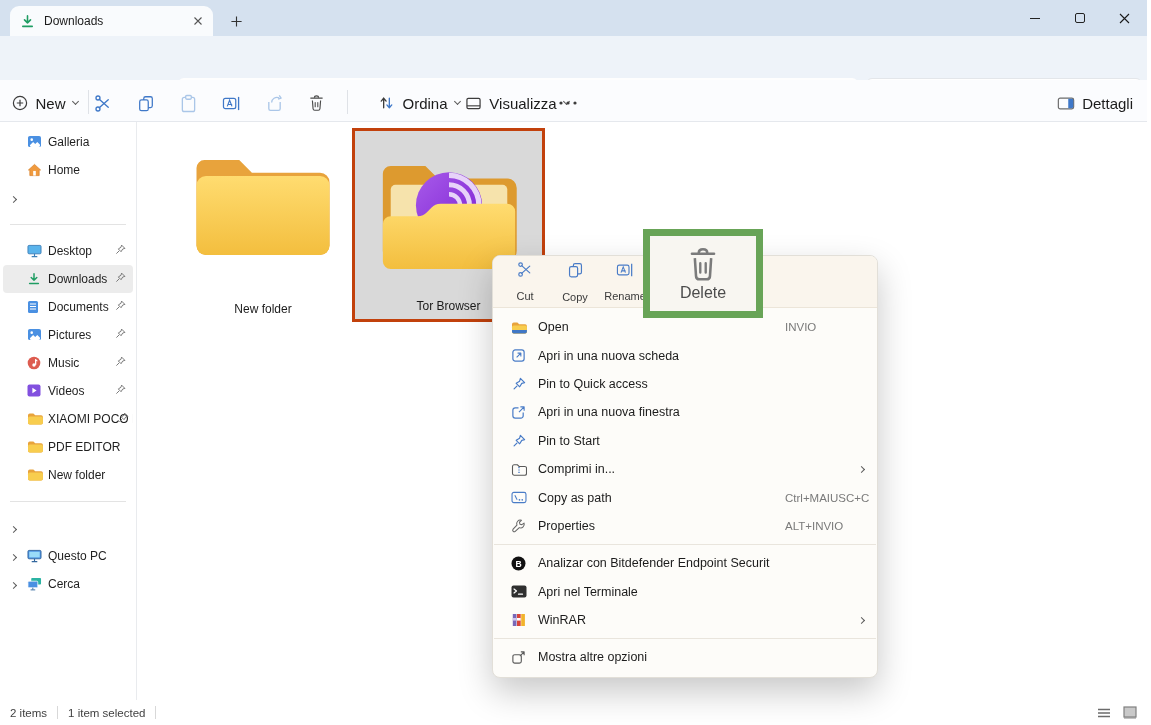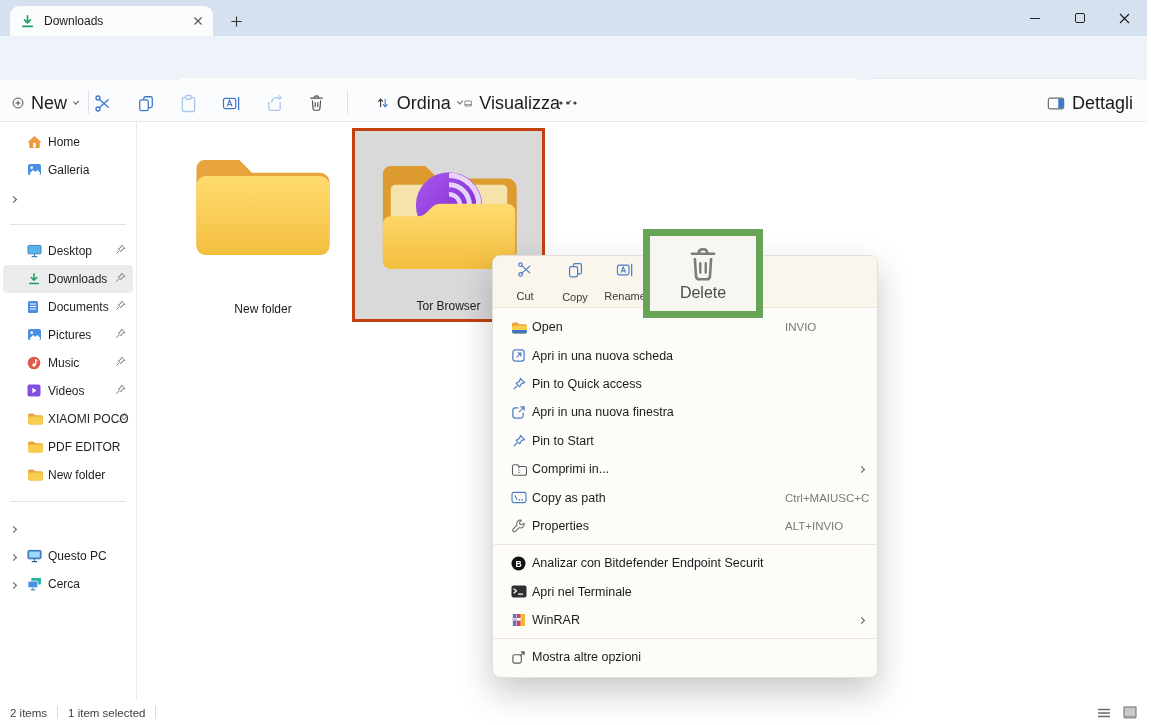--- a/index.html
+++ b/index.html
@@ -34,21 +34,21 @@
   .chev { width:5px; height:5px; border-right:1.4px solid #5a5a5a; border-bottom:1.4px solid #5a5a5a;
           display:inline-block; transform:rotate(-45deg); }
   .chev-down { transform:rotate(45deg); margin-top:-3px; }
 
   
   .toolbar { position:absolute; left:0; top:80px; right:0; height:42px; background:#fbfcfe;
              border-bottom:1px solid #e5e8ed; }
   .tb { position:absolute; top:88px; height:30px; display:flex; align-items:center; justify-content:center; }
   .tb-group { gap:7px; font-size:12.5px; color:#1c1c1c; }
   .tb-sep { position:absolute; top:90px; width:1px; height:24px; background:#dfe2e7; }
-  .tb-label { font-size:18px; color:#1c1c1c; }
+  .tb-label { font-size:15px; color:#1c1c1c; }
 
   
   .sidebar { position:absolute; left:0; top:122px; bottom:25px; width:137px; background:#fff;
              border-right:1px solid #e9ebee; padding-top:6px; }
   .side-item { position:relative; height:28px; margin:0 3px; display:flex; align-items:center;
                padding-left:45px; font-size:12px; color:#1f1f1f; border-radius:4px; white-space:nowrap; overflow:hidden; }
   .side-item.selected { background:#ececec; }
   .s-ico { position:absolute; left:24px; top:50%; transform:translateY(-50%); width:16px; height:14px; display:flex; }
   .s-chev { position:absolute; left:8px; top:50%; transform:translateY(-50%); }
   .s-pin { position:absolute; right:7px; top:50%; transform:translateY(-50%); }
@@ -64,21 +64,21 @@
 
   
   .ctx { position:absolute; left:492px; top:255px; width:386px; background:#fdfcf9;
          border:1px solid #e2dfd8; border-radius:8px; box-shadow:0 14px 34px rgba(0,0,0,.22);
          z-index:5; overflow:hidden; }
   .ctx-quick { height:52px; background:#faf5ed; border-bottom:1px solid #ece5d9;
                display:flex; align-items:center; padding-left:12px; gap:10px; }
   .qa { width:40px; display:flex; flex-direction:column; align-items:center; gap:12px; }
   .qa-label { font-size:11px; color:#3a3a3a; }
   .ctx-items { padding:5px 0; }
-  .mi { height:28.4px; display:flex; align-items:center; padding:0 13px 0 17px; gap:5px; font-size:12.5px; color:#1c1c1c; }
+  .mi { height:28.4px; display:flex; align-items:center; padding:0 13px 0 17px; gap:11px; font-size:12.5px; color:#1c1c1c; }
   .mi .micon { width:17px; display:flex; justify-content:center; align-items:center; }
   .mi .mlabel { flex:1; white-space:nowrap; overflow:hidden; }
   .mi .msc { width:79px; font-size:11.5px; color:#7a7a7a; white-space:nowrap; }
   .ctx-div { height:1px; background:#e9e5dd; margin:4px 1px; }
 
   
   .ann { position:absolute; left:643px; top:229px; width:120px; height:89px; border:7px solid #68a457;
          background:#f8f6f1; z-index:6; display:flex; flex-direction:column; align-items:center;
          justify-content:center; gap:1px; filter:blur(.3px); }
   .ann-label { font-size:16px; color:#4c4c4c; }
@@ -257,37 +257,37 @@
       <rect x="1.5" y="2" width="17" height="12" rx="2" fill="none" stroke="#6b6b6b" stroke-width="1.3"></rect>
       <path d="M12.5 2.7h4a1.6 1.6 0 0 1 1.6 1.6v7.4a1.6 1.6 0 0 1-1.6 1.6h-4z" fill="#3f78c8"></path>
     </svg>
     <span class="tb-label">Dettagli</span>
   </div>
 
   <div class="sidebar">
 
     <div class="side-item">
       <span class="s-ico">
-        <svg width="15" height="14" viewBox="0 0 16 15">
-            <path d="M8 1.5 14.5 7.5H13v6H3v-6H1.5Z" fill="#f09a3e" stroke="#d9822b" stroke-width=".8"></path>
-            <rect x="6.6" y="8.5" width="2.8" height="5" fill="#fff"></rect>
-          </svg>
-      </span>
-      <span>Home</span>
-    </div>
-
-    <div class="side-item">
-      <span class="s-ico">
         <svg width="15" height="13" viewBox="0 0 16 14">
             <rect x="1" y="1" width="14" height="12" rx="2" fill="#4a90e2"></rect>
             <circle cx="5" cy="5" r="1.4" fill="#fff"></circle>
             <path d="M3 11l3.5-3.5 2.3 2.3 2.2-2.2L14 10.5V11a2 2 0 0 1-2 2H5a2 2 0 0 1-2-2Z" fill="#fff"></path>
           </svg>
       </span>
       <span>Galleria</span>
+    </div>
+
+    <div class="side-item">
+      <span class="s-ico">
+        <svg width="15" height="14" viewBox="0 0 16 15">
+            <path d="M8 1.5 14.5 7.5H13v6H3v-6H1.5Z" fill="#f09a3e" stroke="#d9822b" stroke-width=".8"></path>
+            <rect x="6.6" y="8.5" width="2.8" height="5" fill="#fff"></rect>
+          </svg>
+      </span>
+      <span>Home</span>
     </div>
 
     <div class="side-item">
       <span class="s-chev"><span class="chev"></span></span>
     </div>
 
     <div class="side-div"></div>
 
     <div class="side-item">
       <span class="s-ico">

